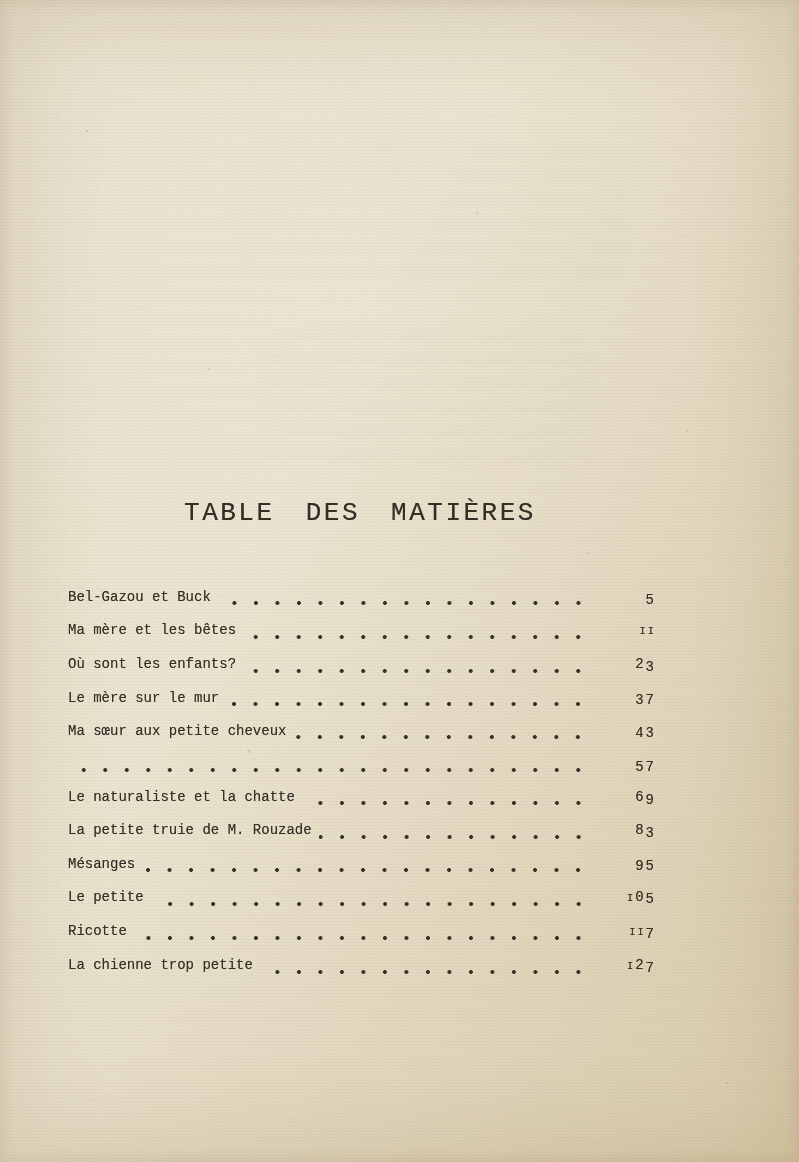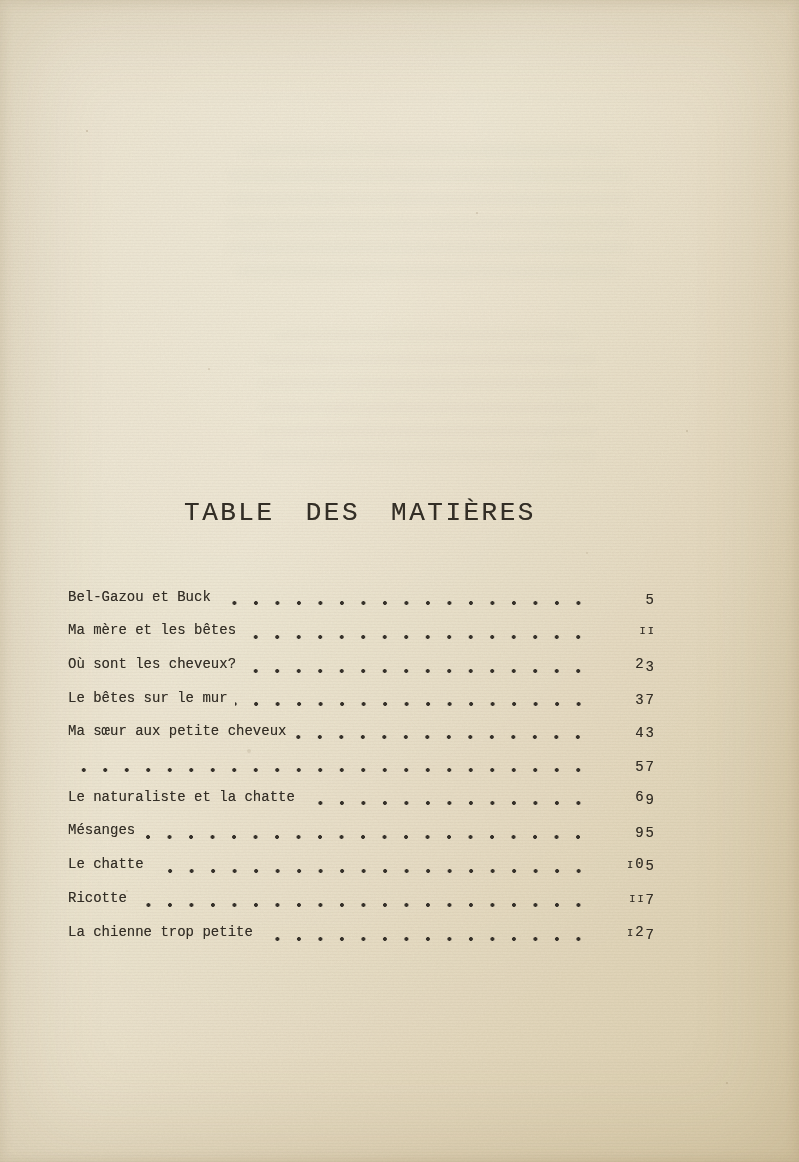--- a/index.html
+++ b/index.html
@@ -133,27 +133,27 @@
     <span class="page-num"><span class="dig desc">5</span></span>
   </div>
 
   <div class="row">
     <span class="row-title">Ma mère et les bêtes</span>
     <span class="leader"></span>
     <span class="page-num"><span class="dig one">I</span><span class="dig one">I</span></span>
   </div>
 
   <div class="row">
-    <span class="row-title">Où sont les cheveux?</span>
+    <span class="row-title">Où sont les enfants?</span>
     <span class="leader"></span>
     <span class="page-num"><span class="dig">2</span><span class="dig desc">3</span></span>
   </div>
 
   <div class="row">
-    <span class="row-title">Le bêtes sur le mur</span>
+    <span class="row-title">Le mère sur le mur</span>
     <span class="leader"></span>
     <span class="page-num"><span class="dig desc">3</span><span class="dig desc">7</span></span>
   </div>
 
   <div class="row">
     <span class="row-title">Ma sœur aux petite cheveux</span>
     <span class="leader"></span>
     <span class="page-num"><span class="dig desc">4</span><span class="dig desc">3</span></span>
   </div>
 
@@ -161,30 +161,35 @@
     <span class="leader"></span>
     <span class="page-num"><span class="dig desc">5</span><span class="dig desc">7</span></span>
   </div>
 
   <div class="row">
     <span class="row-title">Le naturaliste et la chatte</span>
     <span class="leader"></span>
     <span class="page-num"><span class="dig">6</span><span class="dig desc">9</span></span>
   </div>
 
+  <div class="row">
+    <span class="row-title">La petite truie de M. Rouzade</span>
+    <span class="leader"></span>
+    <span class="page-num"><span class="dig">8</span><span class="dig desc">3</span></span>
+  </div>
 
 
   <div class="row">
     <span class="row-title">Mésanges</span>
     <span class="leader"></span>
     <span class="page-num"><span class="dig desc">9</span><span class="dig desc">5</span></span>
   </div>
 
   <div class="row">
-    <span class="row-title">Le chatte</span>
+    <span class="row-title">Le petite</span>
     <span class="leader"></span>
     <span class="page-num"><span class="dig one">I</span><span class="dig">0</span><span class="dig desc">5</span></span>
   </div>
 
   <div class="row">
     <span class="row-title">Ricotte</span>
     <span class="leader"></span>
     <span class="page-num"><span class="dig one">I</span><span class="dig one">I</span><span class="dig desc">7</span></span>
   </div>
 

